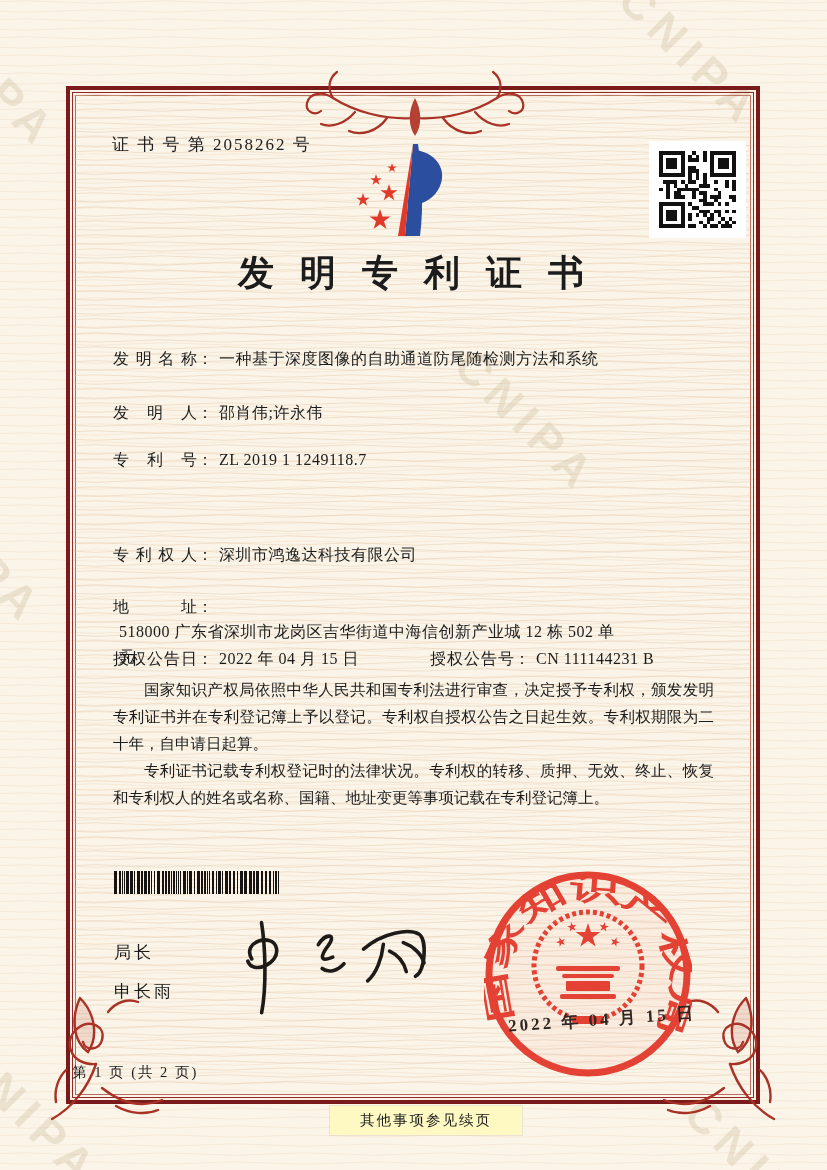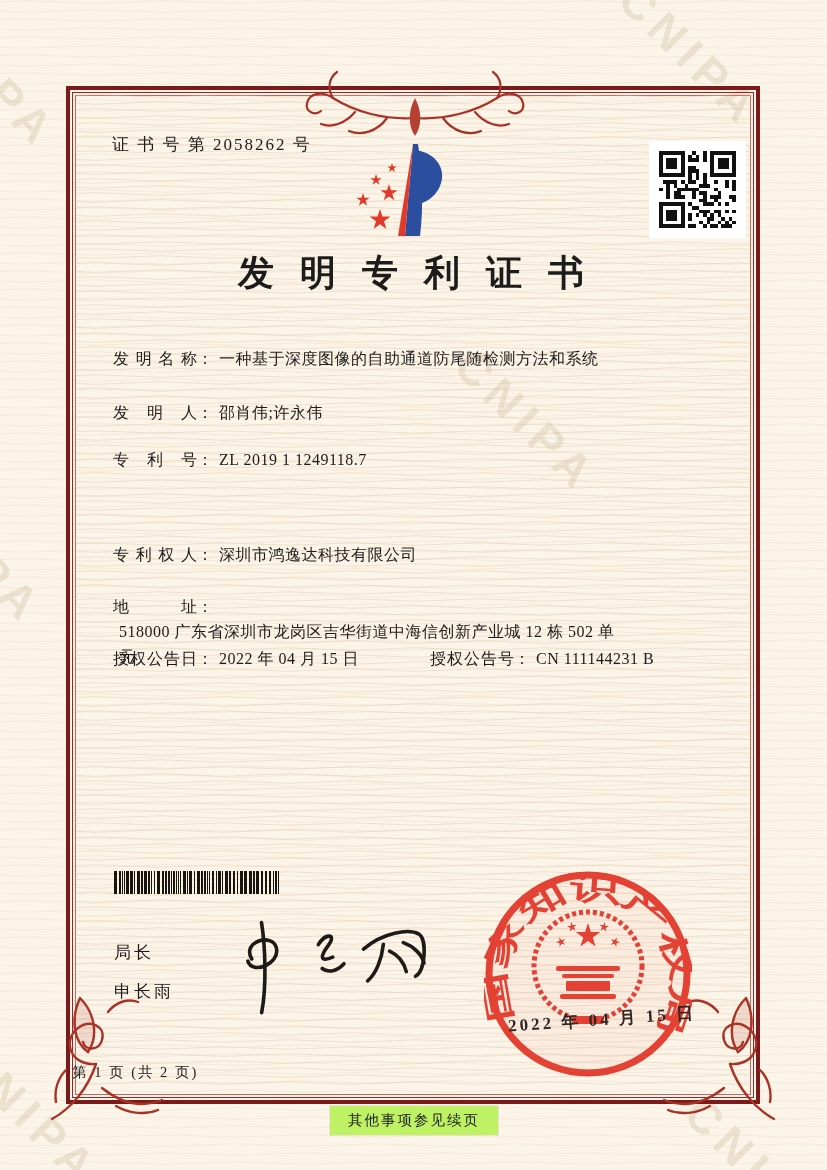--- a/index.html
+++ b/index.html
@@ -39,21 +39,21 @@
   .barcode i{display:block;background:#171310;}
   .officer{position:absolute;left:114px;font-size:17px;letter-spacing:3px;}
   .sig{position:absolute;left:222px;top:912px;width:230px;height:105px;}
   .seal{position:absolute;left:484px;top:870px;width:208px;height:208px;opacity:.94;}
   .seal-date{
     position:absolute;left:508px;top:1008px;font-size:17px;font-weight:bold;letter-spacing:3px;
     color:#2e2723;transform:rotate(-4deg);white-space:nowrap;
   }
   .page-num{position:absolute;left:66px;top:1063px;width:690px;text-align:left;font-size:14.5px;letter-spacing:2px;padding-left:6px;}
   .cont-box{
-    position:absolute;left:330px;top:1106px;background:#bef264;padding:5px 18px;
+    position:absolute;left:330px;top:1106px;background:#fef9c3;padding:5px 30px;
     font-size:14.5px;letter-spacing:2px;box-shadow:0 0 0 1px rgba(200,180,150,.25);
   }
   .waves{position:absolute;left:0;top:0;pointer-events:none;}
   .ornament{position:absolute;pointer-events:none;}
 </style>
 </head>
 <body>
 
 <div class="page">
 
@@ -540,20 +540,24 @@
   <div class="field wrap" style="top:594px">
     <span class="lbl">地址</span><span class="colon">：</span><span class="val">518000 广东省深圳市龙岗区吉华街道中海信创新产业城 12 栋 502 单元</span>
   </div>
   <div class="field" style="top:646px">
     <span class="lbl">授权公告日</span><span class="colon">：</span><span class="val">2022 年 04 月 15 日</span>
   </div>
   <div class="field" style="top:646px;left:430px">
     <span class="lbl">授权公告号</span><span class="colon">：</span><span class="val">CN 111144231 B</span>
   </div>
 
+  <div class="paras">
+    <p>国家知识产权局依照中华人民共和国专利法进行审查，决定授予专利权，颁发发明专利证书并在专利登记簿上予以登记。专利权自授权公告之日起生效。专利权期限为二十年，自申请日起算。</p>
+    <p>专利证书记载专利权登记时的法律状况。专利权的转移、质押、无效、终止、恢复和专利权人的姓名或名称、国籍、地址变更等事项记载在专利登记簿上。</p>
+  </div>
 
   <div class="barcode" id="barcode">
       <i style="width:3px;margin-right:2px"></i>
       <i style="width:2px;margin-right:1px"></i>
       <i style="width:1px;margin-right:1px"></i>
       <i style="width:1px;margin-right:1px"></i>
       <i style="width:3px;margin-right:1px"></i>
       <i style="width:3px;margin-right:1px"></i>
       <i style="width:1px;margin-right:2px"></i>
       <i style="width:3px;margin-right:1px"></i>

